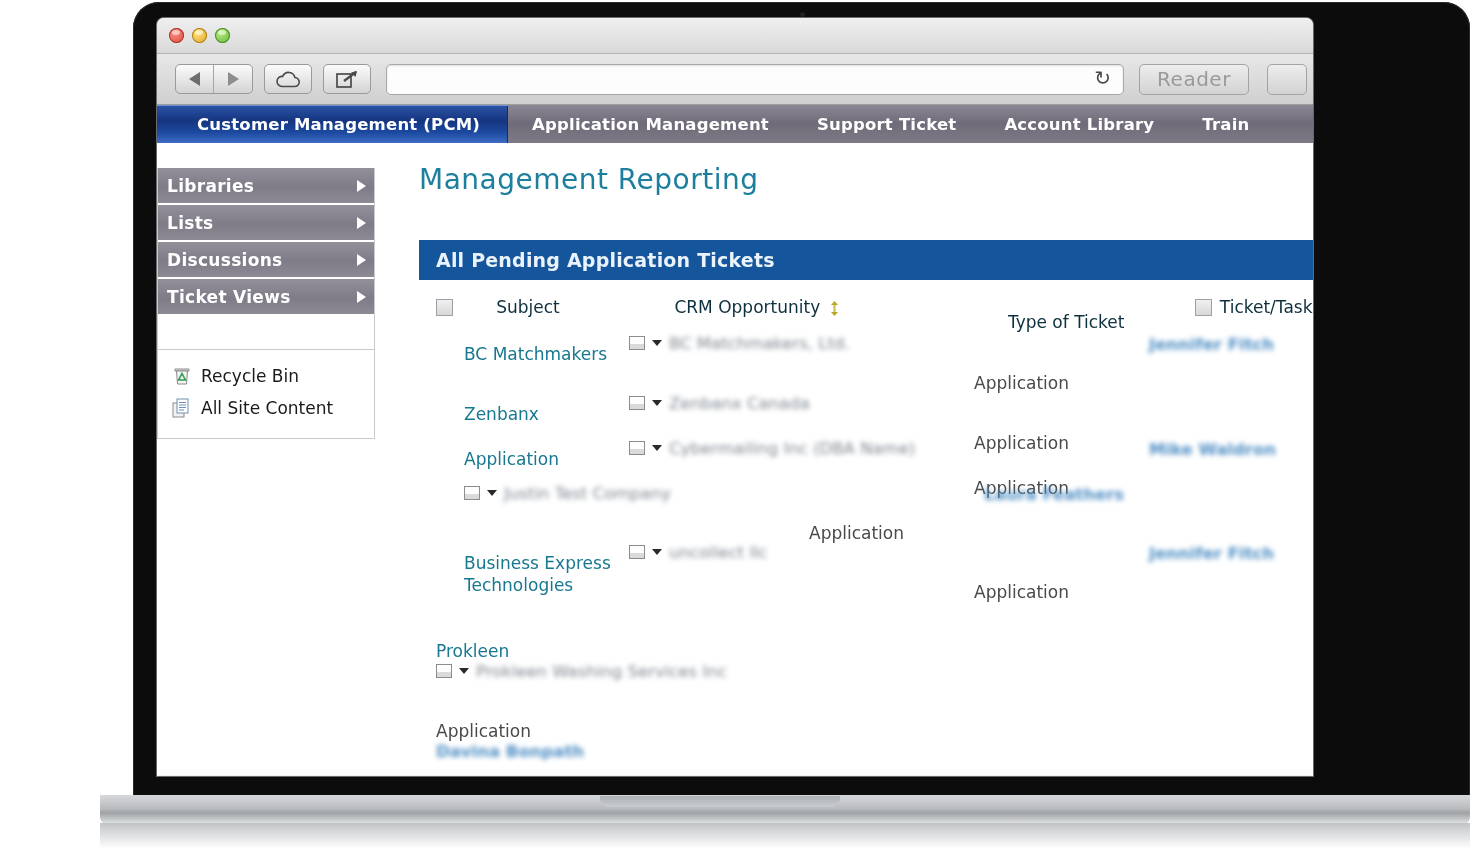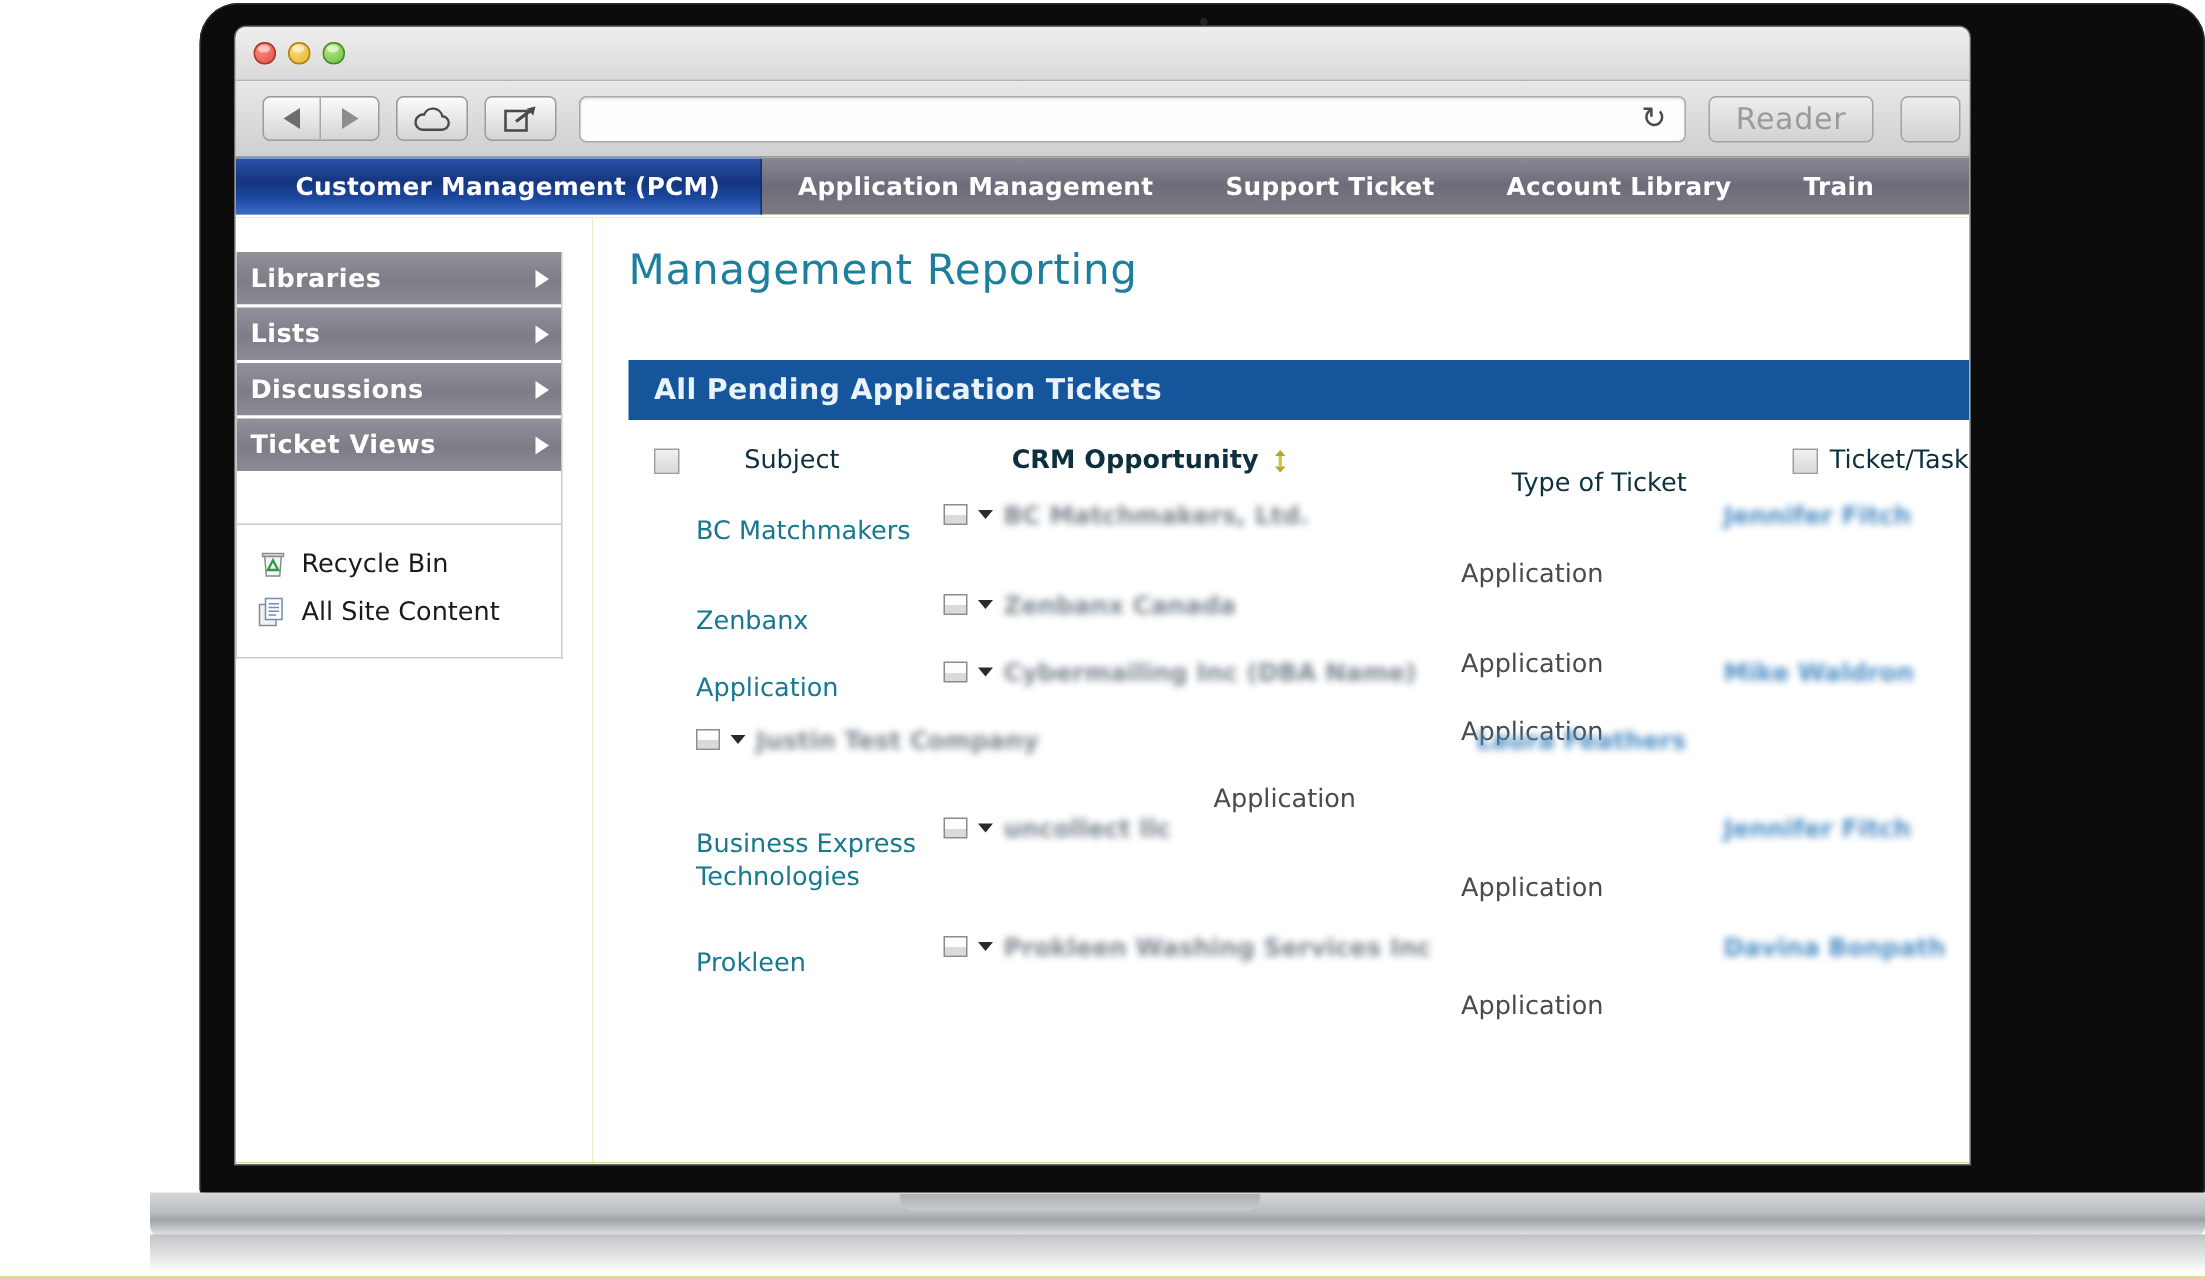--- a/index.html
+++ b/index.html
@@ -166,21 +166,21 @@
     width: 40px; height: 31px;
     margin-left: 7px;
     border: 1px solid #a3a3a3;
     border-radius: 5px;
     background: linear-gradient(180deg,#ededed,#d2d2d2);
   }
 
   
   .page {
     height: 670px;
-    background: #84cc16;
+    background: #c4b5fd;
     position: relative;
     overflow: hidden;
   }
 
   .topnav {
     height: 40px;
     background: linear-gradient(180deg,#8b8794 0%, #6f6b78 48%, #7d7985 100%);
     display: flex;
     align-items: stretch;
     border-bottom: 2px solid #ffffff;
@@ -274,21 +274,21 @@
   .col-head-row {
     display: flex;
     align-items: center;
     height: 54px;
     padding-left: 17px;
     gap: 36px;
   }
   .ch { font-size: 17px; color: #0e2f3d; display: flex; align-items: center; gap: 8px; }
   .c-sel  { width: 28px; }
   .c-subj { width: 165px; }
-  .c-crm  { width: 345px; font-weight: bold; }
+  .c-crm  { width: 345px; }
   .c-type { width: 175px; margin-top: 30px; }
   .c-own  { width: 260px; }
 
   .hcheck {
     width: 17px; height: 17px;
     border: 1px solid #9aa0a6;
     background: linear-gradient(180deg,#f0f0f0,#d8d8d8);
     display: inline-block;
     flex: 0 0 17px;
   }
@@ -547,21 +547,21 @@
                 <span class="doc-icon"></span>
                 <span class="caret"></span>
                 <span class="blur-crm">uncollect llc</span>
               </div>
               <div class="cell c-type type-cell">Application</div>
               <div class="cell c-own" style="padding-top:0;">
                 <span class="blur-owner">Jennifer Fitch</span>
               </div>
             </div>
 
-            <div class="row" style="height:50px;">
+            <div class="row" style="height:50px;flex-direction:column;">
               <div class="cell c-sel"></div>
               <div class="cell c-subj subject-link">Prokleen</div>
               <div class="cell c-crm crm-cell" style="padding-top:0;">
                 <span class="doc-icon"></span>
                 <span class="caret"></span>
                 <span class="blur-crm">Prokleen Washing Services Inc</span>
               </div>
               <div class="cell c-type type-cell">Application</div>
               <div class="cell c-own" style="padding-top:0;">
                 <span class="blur-owner">Davina Bonpath</span>

